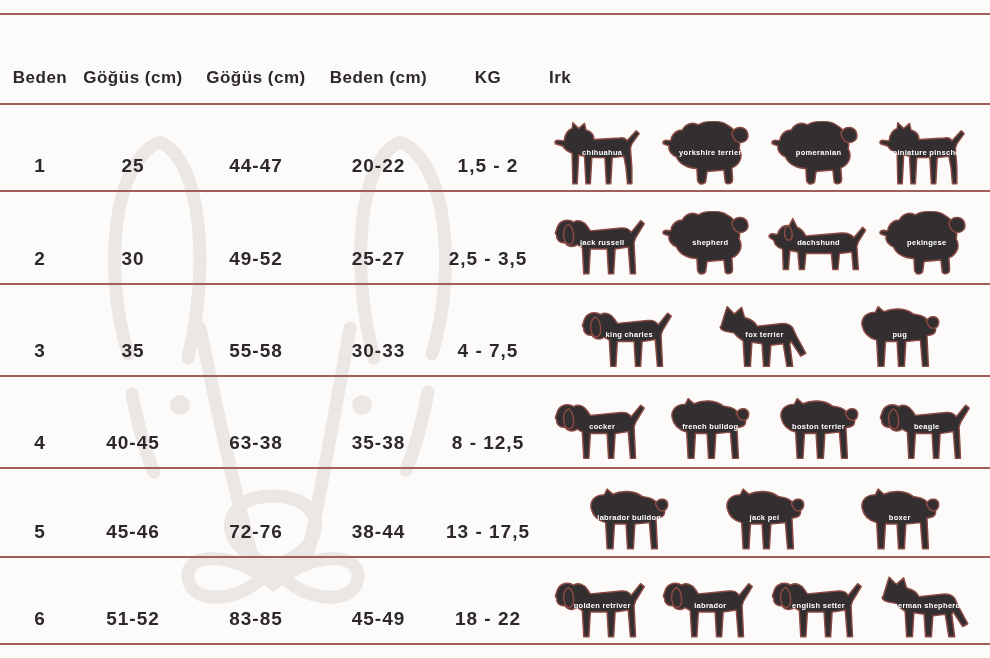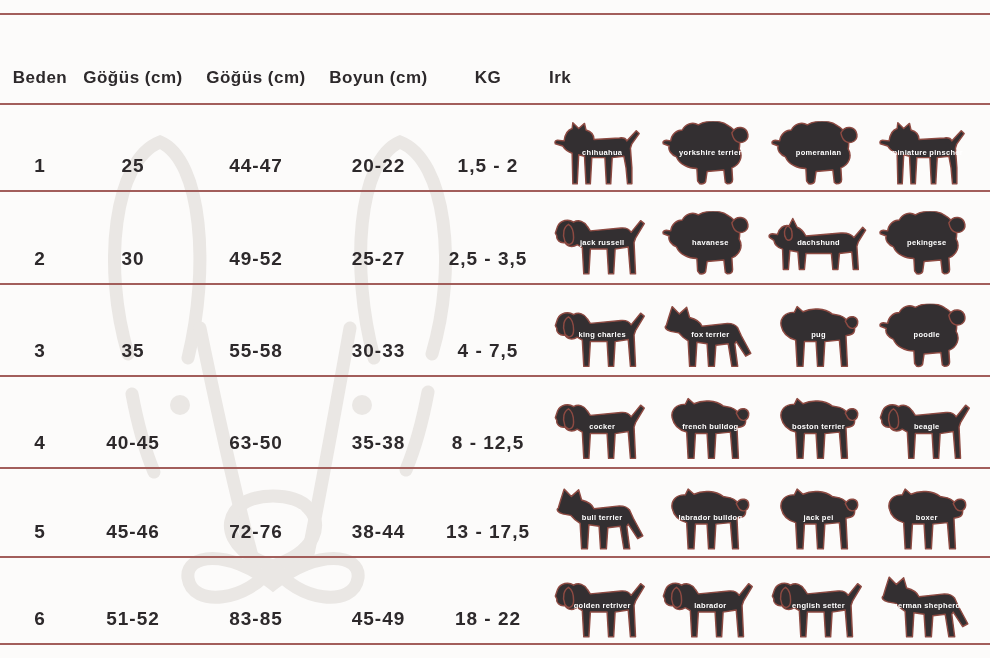--- a/index.html
+++ b/index.html
@@ -100,21 +100,21 @@
     <path d="M185 450 C160 486 104 492 100 462 C97 438 140 432 185 468 C230 432 273 438 270 462 C266 492 210 486 185 450"></path>
   </svg>
 
   <div class="size-table">
     <div class="spacer-top"></div>
 
     <div class="row header">
       <div class="cell">Beden</div>
       <div class="cell">Göğüs (cm)</div>
       <div class="cell">Göğüs (cm)</div>
-      <div class="cell">Boyun (cm)</div>
+      <div class="cell">Beden (cm)</div>
       <div class="cell">KG</div>
       <div class="cell irk-head">Irk</div>
     </div>
 
     <div class="row r1">
       <div class="cell">1</div>
       <div class="cell">25</div>
       <div class="cell">44-47</div>
       <div class="cell">20-22</div>
       <div class="cell">1,5 - 2</div>
@@ -156,21 +156,21 @@
         <figure class="dog">
           <svg viewBox="0 0 140 90">
               <use href="#dog-spaniel"></use>
             </svg>
           <figcaption class="lbl">jack russell</figcaption>
         </figure>
         <figure class="dog">
           <svg viewBox="0 0 140 90">
               <use href="#dog-fluffy"></use>
             </svg>
-          <figcaption class="lbl">havanese</figcaption>
+          <figcaption class="lbl">shepherd</figcaption>
         </figure>
         <figure class="dog">
           <svg viewBox="0 0 140 90">
               <use href="#dog-long"></use>
             </svg>
           <figcaption class="lbl">dachshund</figcaption>
         </figure>
         <figure class="dog">
           <svg viewBox="0 0 140 90">
               <use href="#dog-fluffy"></use>
@@ -198,33 +198,27 @@
               <use href="#dog-shepherd"></use>
             </svg>
           <figcaption class="lbl">fox terrier</figcaption>
         </figure>
         <figure class="dog">
           <svg viewBox="0 0 140 90">
               <use href="#dog-sturdy"></use>
             </svg>
           <figcaption class="lbl">pug</figcaption>
         </figure>
-        <figure class="dog">
-          <svg viewBox="0 0 140 90">
-              <use href="#dog-fluffy"></use>
-            </svg>
-          <figcaption class="lbl">poodle</figcaption>
-        </figure>
       </div>
     </div>
 
     <div class="row r4">
       <div class="cell">4</div>
       <div class="cell">40-45</div>
-      <div class="cell">63-50</div>
+      <div class="cell">63-38</div>
       <div class="cell">35-38</div>
       <div class="cell">8 - 12,5</div>
       <div class="dogs">
         <figure class="dog">
           <svg viewBox="0 0 140 90">
               <use href="#dog-spaniel"></use>
             </svg>
           <figcaption class="lbl">cocker</figcaption>
         </figure>
         <figure class="dog">
@@ -250,26 +244,20 @@
 
     <div class="row r5">
       <div class="cell">5</div>
       <div class="cell">45-46</div>
       <div class="cell">72-76</div>
       <div class="cell">38-44</div>
       <div class="cell">13 - 17,5</div>
       <div class="dogs">
         <figure class="dog">
           <svg viewBox="0 0 140 90">
-              <use href="#dog-shepherd"></use>
-            </svg>
-          <figcaption class="lbl">bull terrier</figcaption>
-        </figure>
-        <figure class="dog">
-          <svg viewBox="0 0 140 90">
               <use href="#dog-sturdy"></use>
             </svg>
           <figcaption class="lbl">labrador bulldog</figcaption>
         </figure>
         <figure class="dog">
           <svg viewBox="0 0 140 90">
               <use href="#dog-sturdy"></use>
             </svg>
           <figcaption class="lbl">jack pei</figcaption>
         </figure>

